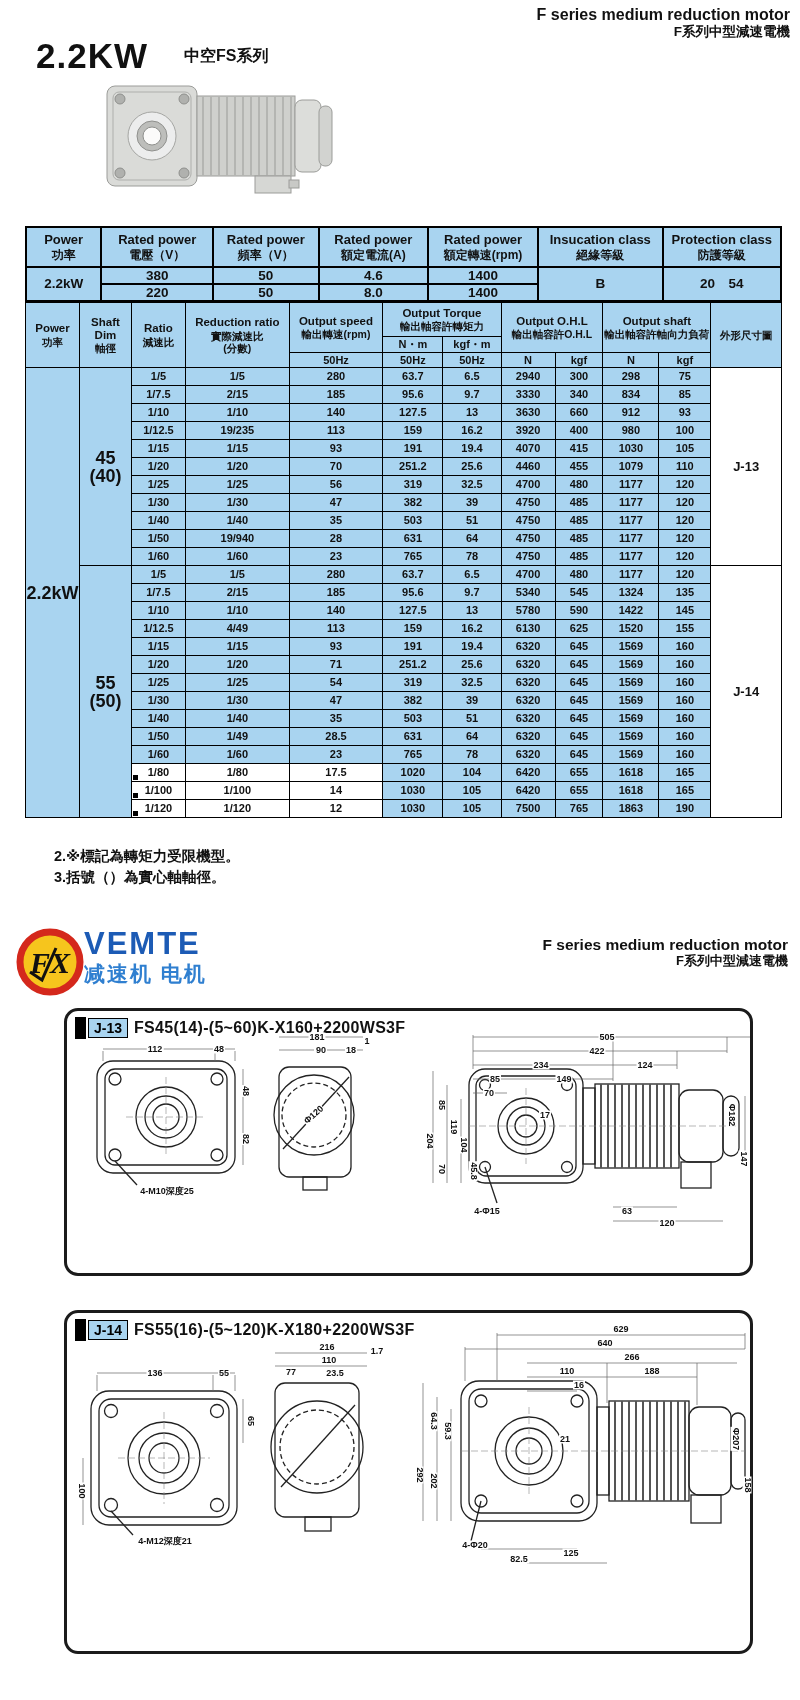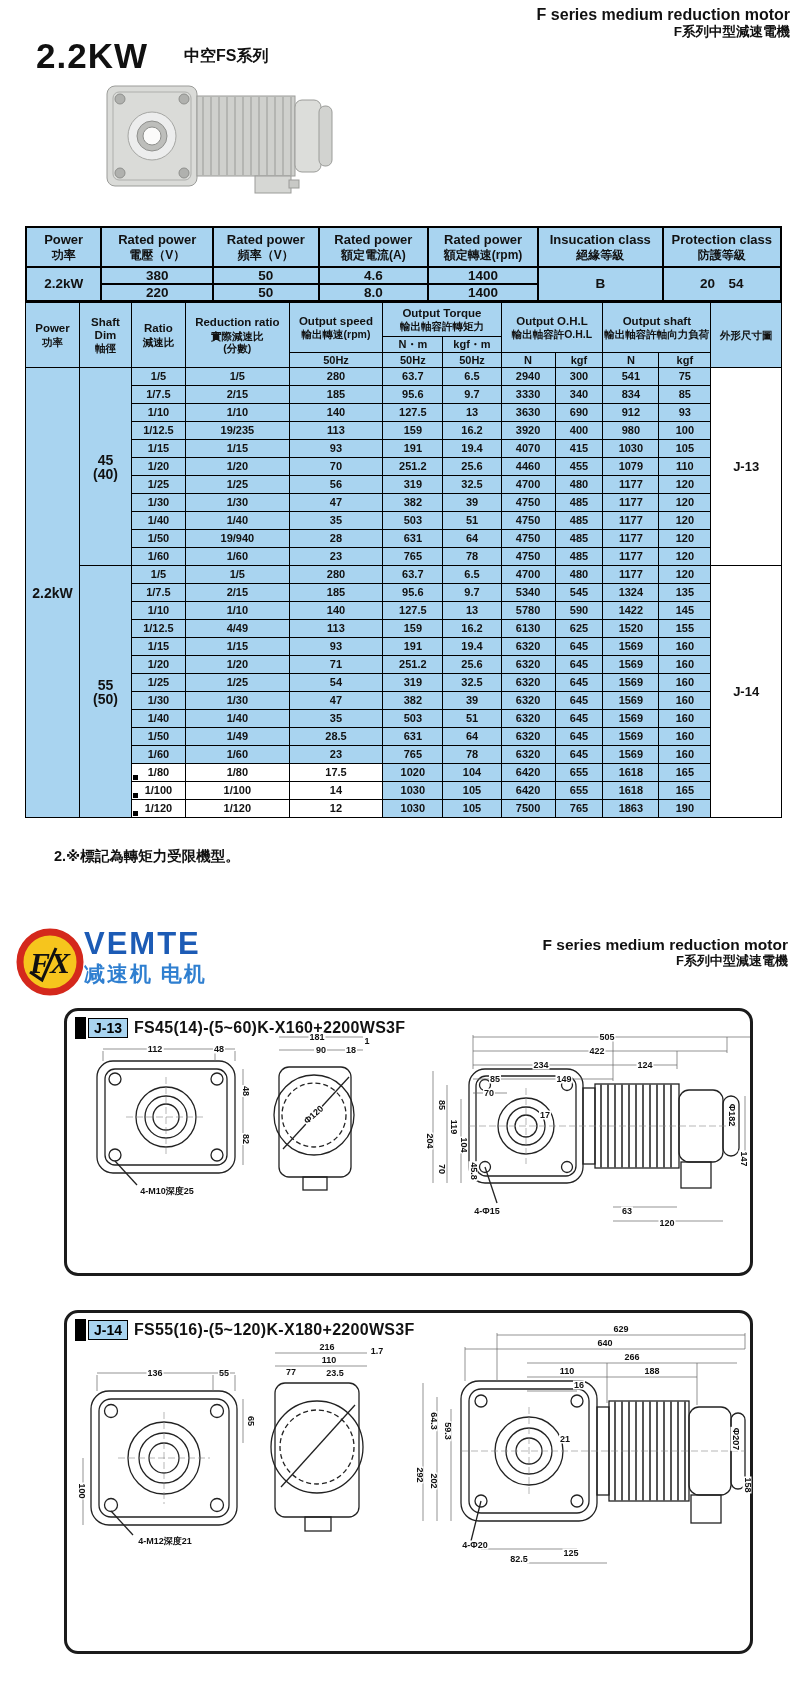--- a/index.html
+++ b/index.html
@@ -21,21 +21,21 @@
   .t1 th .en{display:block;font-size:13px;font-weight:bold;line-height:1.2;}
   .t1 th .cn{display:block;font-size:12px;font-weight:bold;line-height:1.2;}
   .t1 td{font-size:13.5px;font-weight:bold;height:15px;line-height:1;}
   .t1 thead tr{height:40px;}
   .t2{left:25px;top:302px;width:757px;}
   .t2 th,.t2 td{border:1.6px solid #000;background:#a9d4f0;text-align:center;vertical-align:middle;padding:0;overflow:hidden;}
   .t2 th .en{display:block;font-size:11.5px;font-weight:bold;line-height:1.15;}
   .t2 th .cn{display:block;font-size:10.5px;font-weight:bold;line-height:1.15;}
   .t2 .sub{font-size:11px;font-weight:bold;}
   .t2 td{font-size:11px;font-weight:bold;height:17px;line-height:1;}
-  .t2 td.c-power,.t2 td.c-shaft{font-size:14px;}
+  .t2 td.c-power,.t2 td.c-shaft{font-size:18px;}
   .t2 td.c-dim{background:#fff;font-size:13px;}
   .t2 td.white{background:#fff;}
   .t2 td.marker{position:relative;}
   .t2 td.marker::before{content:"";position:absolute;left:1px;bottom:1px;width:5px;height:5px;background:#000;}
   
   .notes{left:28px;top:846px;font-size:14.5px;font-weight:bold;line-height:1.45;}
   .notes .n2{padding-left:26px;}
   
   .logo{left:16px;top:928px;display:flex;align-items:flex-start;}
   .logo-text{line-height:1;}
@@ -231,21 +231,21 @@
       <tr>
         <td rowspan="25" class="c-power">2.2kW</td>
         <td rowspan="11" class="c-shaft">45<br>(40)</td>
         <td>1/5</td>
         <td>1/5</td>
         <td>280</td>
         <td>63.7</td>
         <td>6.5</td>
         <td>2940</td>
         <td>300</td>
-        <td>541</td>
+        <td>298</td>
         <td>75</td>
         <td rowspan="11" class="c-dim">J-13</td>
       </tr>
       <tr>
         <td>1/7.5</td>
         <td>2/15</td>
         <td>185</td>
         <td>95.6</td>
         <td>9.7</td>
         <td>3330</td>
@@ -253,21 +253,21 @@
         <td>834</td>
         <td>85</td>
       </tr>
       <tr>
         <td>1/10</td>
         <td>1/10</td>
         <td>140</td>
         <td>127.5</td>
         <td>13</td>
         <td>3630</td>
-        <td>690</td>
+        <td>660</td>
         <td>912</td>
         <td>93</td>
       </tr>
       <tr>
         <td>1/12.5</td>
         <td>19/235</td>
         <td>113</td>
         <td>159</td>
         <td>16.2</td>
         <td>3920</td>
@@ -506,20 +506,21 @@
         <td>7500</td>
         <td>765</td>
         <td>1863</td>
         <td>190</td>
       </tr>
     </tbody>
 </table>
 
 <div class="abs notes">
   <div class="n2">2.※標記為轉矩力受限機型。</div>
+  <div class="n2">3.括號（）為實心軸軸徑。</div>
 </div>
 
 <div class="abs logo">
   <svg width="68" height="68" viewBox="0 0 68 68">
     <circle cx="34" cy="34" r="30" fill="#f6c51d" stroke="#d4281c" stroke-width="7"></circle>
     <text x="34" y="45" text-anchor="middle" font-size="30" font-style="italic" font-weight="bold" fill="#111" font-family="Liberation Serif, serif">FX</text>
     <path d="M14 44 L26 52 L40 20" fill="none" stroke="#111" stroke-width="3"></path>
   </svg>
   <div class="logo-text">
     <div class="brand">VEMTE</div>

